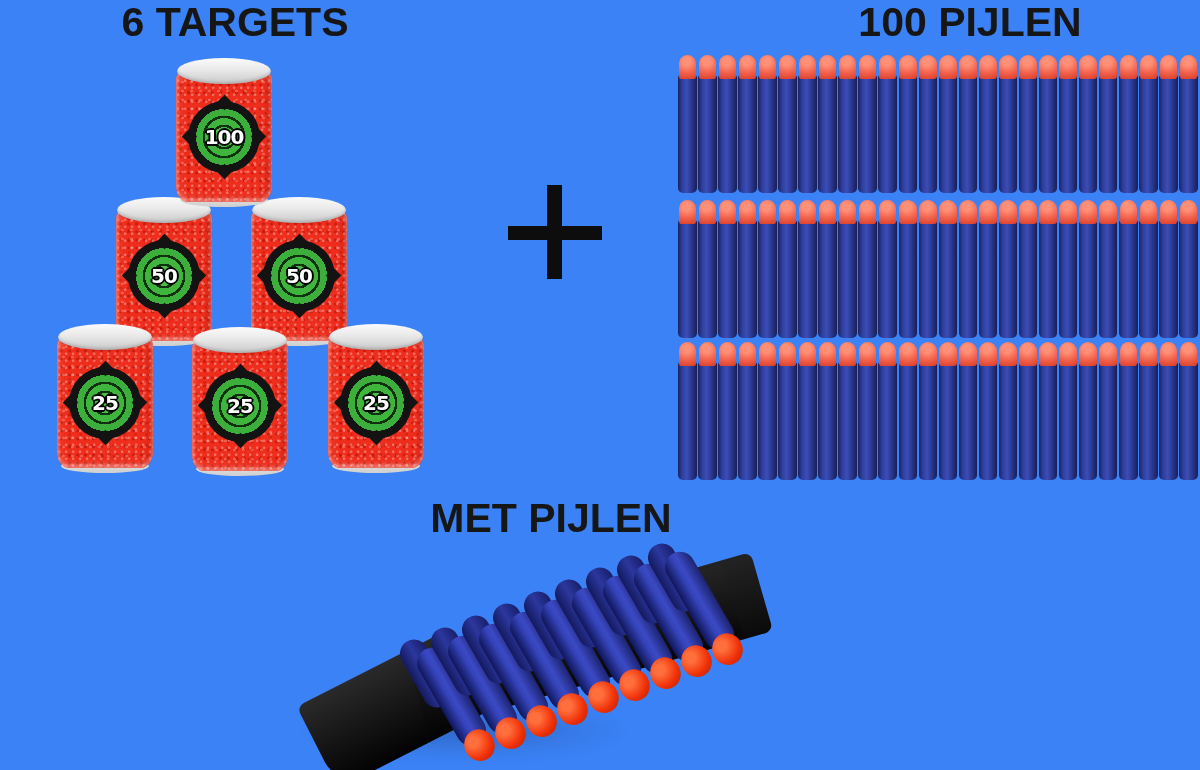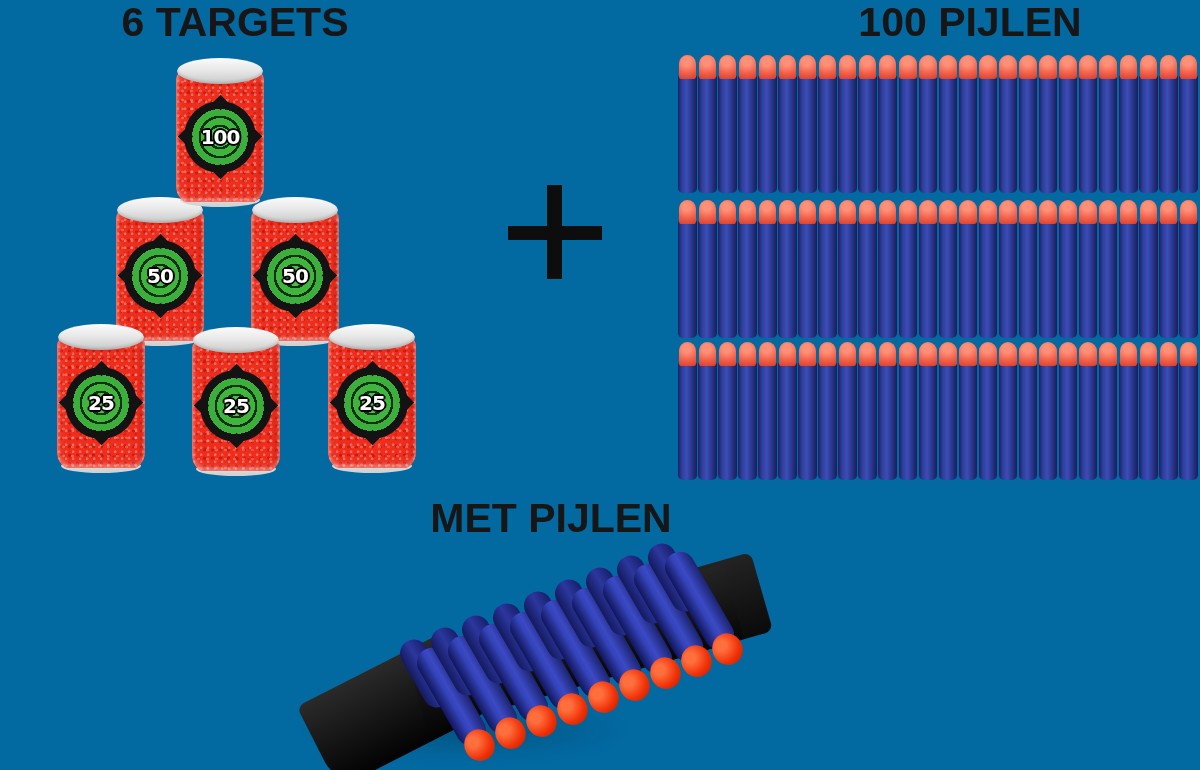--- a/index.html
+++ b/index.html
@@ -1,34 +1,34 @@
 <!DOCTYPE html>
 <html><head>
 <meta charset="utf-8">
 <style>
   html,body{margin:0;padding:0;}
   body{width:1200px;height:770px;background:#ffffff;overflow:hidden;position:relative;
        font-family:"Liberation Sans", sans-serif;}
-  .canvas{position:absolute;inset:0;background:#0369a1;}
+  .canvas{position:absolute;inset:0;background:#3b82f6;}
 
   
   .title{position:absolute;font-weight:700;font-size:41px;line-height:44px;color:#161616;
          text-align:center;letter-spacing:0px;white-space:nowrap;}
   .title-targets{left:0;top:2;width:470px;}
   .title-darts{left:730px;top:0;width:480px;}
   .title-armband{left:331px;top:496px;width:440px;}
 
   
   .plus{position:absolute;left:508px;top:185px;width:94px;height:94px;}
   .plus .pv{position:absolute;left:39px;top:0;width:15px;height:94px;background:#0d0d0d;}
   .plus .ph{position:absolute;left:0;top:41px;width:94px;height:14px;background:#0d0d0d;}
 
   
   .pyramid{position:absolute;left:0;top:0;width:500px;height:500px;}
-  .can{position:absolute;width:88px;height:146px;}
+  .can{position:absolute;width:96px;height:146px;}
   .can .lid{position:absolute;top:0;left:1px;right:1px;height:26px;border-radius:50%;
             background:linear-gradient(180deg,#fbfbfb 0%,#e9e9e9 45%,#c9c9c9 100%);
             box-shadow:inset 0 -2px 3px rgba(0,0,0,.14), 0 1px 1px rgba(0,0,0,.08);}
   .can .foot{position:absolute;bottom:-3px;left:4px;right:4px;height:14px;border-radius:50%;
              background:linear-gradient(180deg,#e8e8e8,#cfcfcf);}
   .can .cbody{position:absolute;top:13px;left:0;right:0;bottom:2px;
               border-radius:9px 9px 12px 12px / 8px 8px 16px 16px;
               background-color:#ee2d1c;
               background-image:
                 radial-gradient(circle at 30% 40%, rgba(255,255,255,.30) 0 1.1px, transparent 1.7px),

